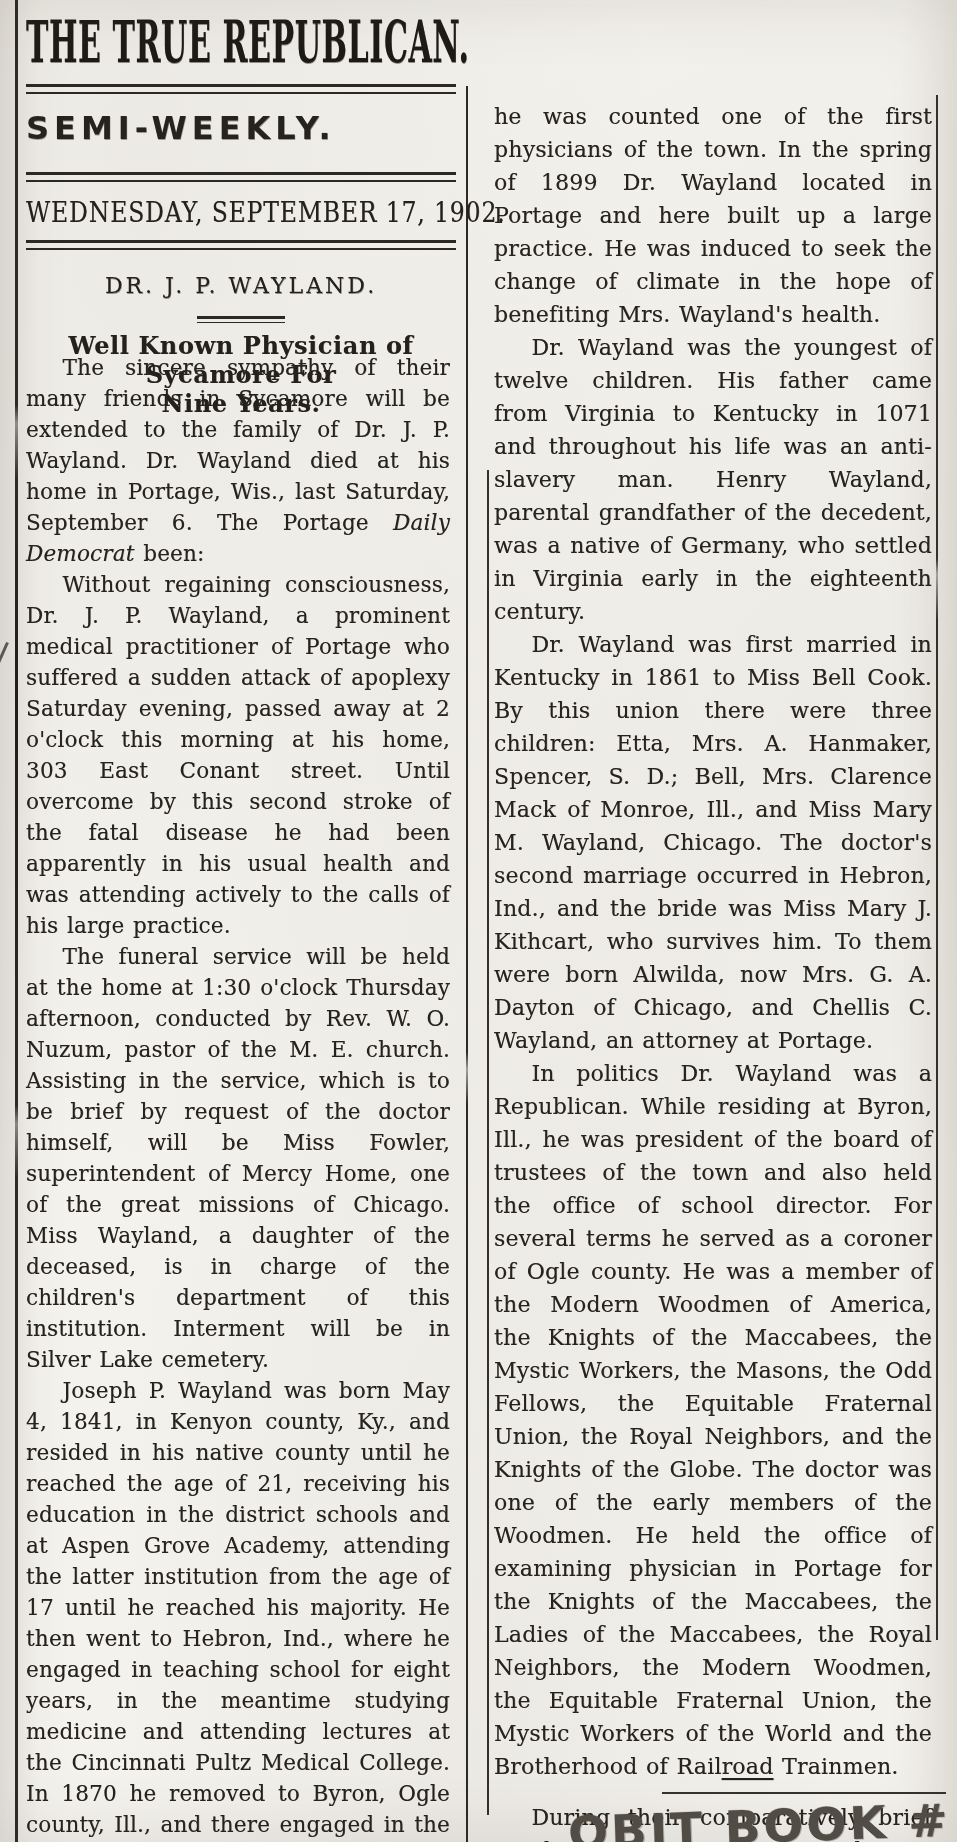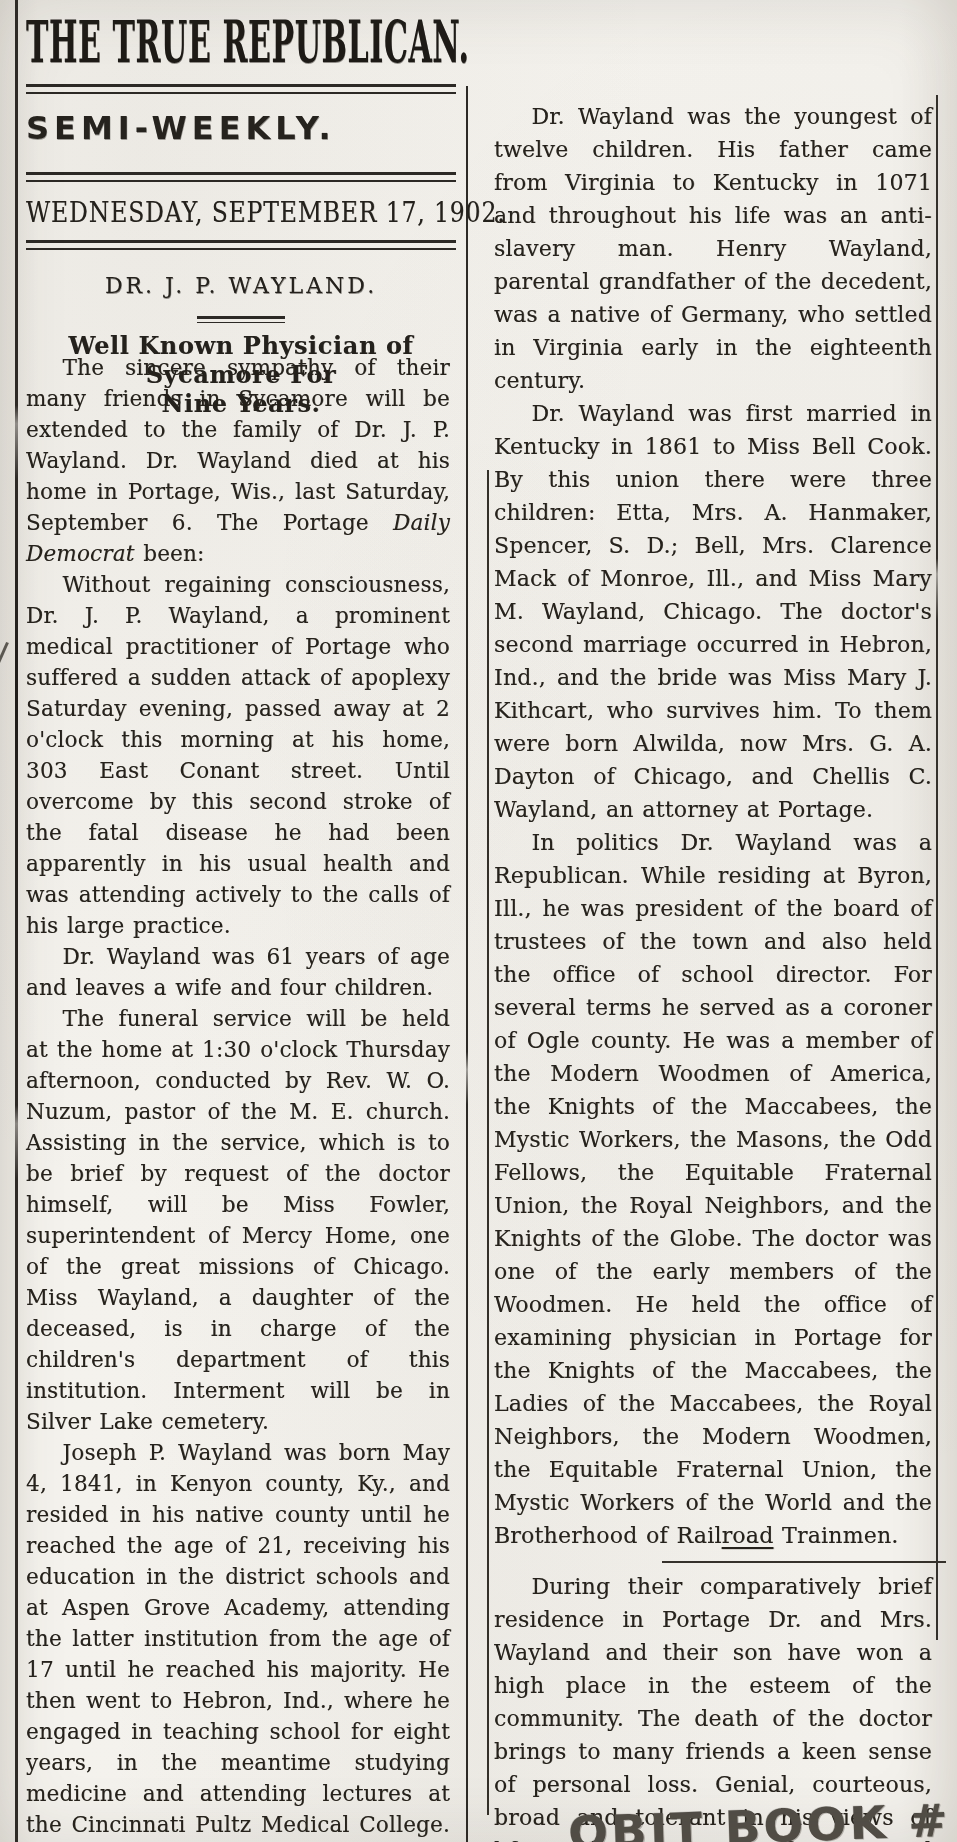--- a/index.html
+++ b/index.html
@@ -117,25 +117,25 @@
     <div class="dash-divider"></div>
     <div class="subhead">
       <span>Well Known Physician of Sycamore For</span><br>
       <span>Nine Years.</span>
     </div>
   </header>
 
   <div class="col-body left">
       <p class="body-p indent"><span>The sincere sympathy of their many friends in Sycamore will be extended to the family of Dr. J. P. Wayland. Dr. Wayland died at his home in Portage, Wis., last Saturday, September 6. The Portage </span><span class="em">Daily Democrat</span><span> been:</span></p>
       <p class="body-p indent"><span>Without regaining consciousness, Dr. J. P. Wayland, a prominent medical practitioner of Portage who suffered a sudden attack of apoplexy Saturday evening, passed away at 2 o'clock this morning at his home, 303 East Conant street. Until overcome by this second stroke of the fatal disease he had been apparently in his usual health and was attending actively to the calls of his large practice.</span></p>
-      <p class="body-p indent"><span>Dr. Wayland was 61 years of age and leaves a wife and four children.</span></p>
       <p class="body-p indent"><span>The funeral service will be held at the home at 1:30 o'clock Thursday afternoon, conducted by Rev. W. O. Nuzum, pastor of the M. E. church. Assisting in the service, which is to be brief by request of the doctor himself, will be Miss Fowler, superintendent of Mercy Home, one of the great missions of Chicago. Miss Wayland, a daughter of the deceased, is in charge of the children's department of this institution. Interment will be in Silver Lake cemetery.</span></p>
       <p class="body-p indent"><span>Joseph P. Wayland was born May 4, 1841, in Kenyon county, Ky., and resided in his native county until he reached the age of 21, receiving his education in the district schools and at Aspen Grove Academy, attending the latter institution from the age of 17 until he reached his majority. He then went to Hebron, Ind., where he engaged in teaching school for eight years, in the meantime studying medicine and attending lectures at the Cincinnati Pultz Medical College. In 1870 he removed to Byron, Ogle county, Ill., and there engaged in the practice of his profession. For twenty years he resided in Byron. In 1877-8 he was a student at Hahnemann Medical College, Chicago, from which institution he graduated in the latter year. His removal to Sycamore, Ill., occurred in 1890. There</span></p>
     </div>
   <div class="col-body right">
+      <p class="body-p"><span>he was counted one of the first physicians of the town. In the spring of 1899 Dr. Wayland located in Portage and here built up a large practice. He was induced to seek the change of climate in the hope of benefiting Mrs. Wayland's health.</span></p>
       <p class="body-p indent"><span>Dr. Wayland was the youngest of twelve children. His father came from Virginia to Kentucky in 1071 and throughout his life was an anti-slavery man. Henry Wayland, parental grandfather of the decedent, was a native of Germany, who settled in Virginia early in the eighteenth century.</span></p>
       <p class="body-p indent"><span>Dr. Wayland was first married in Kentucky in 1861 to Miss Bell Cook. By this union there were three children: Etta, Mrs. A. Hanmaker, Spencer, S. D.; Bell, Mrs. Clarence Mack of Monroe, Ill., and Miss Mary M. Wayland, Chicago. The doctor's second marriage occurred in Hebron, Ind., and the bride was Miss Mary J. Kithcart, who survives him. To them were born Alwilda, now Mrs. G. A. Dayton of Chicago, and Chellis C. Wayland, an attorney at Portage.</span></p>
       <p class="body-p indent"><span>In politics Dr. Wayland was a Republican. While residing at Byron, Ill., he was president of the board of trustees of the town and also held the office of school director. For several terms he served as a coroner of Ogle county. He was a member of the Modern Woodmen of America, the Knights of the Maccabees, the Mystic Workers, the Masons, the Odd Fellows, the Equitable Fraternal Union, the Royal Neighbors, and the Knights of the Globe. The doctor was one of the early members of the Woodmen. He held the office of examining physician in Portage for the Knights of the Maccabees, the Ladies of the Maccabees, the Royal Neighbors, the Modern Woodmen, the Equitable Fraternal Union, the Mystic Workers of the World and the Brotherhood of Rail</span><span class="ul">road</span><span> Trainmen.</span></p>
       <div class="partial-rule"></div>
       <p class="body-p indent"><span>During their comparatively brief residence in Portage Dr. and Mrs. Wayland and their son have won a high place in the esteem of the community. The death of the doctor brings to many friends a keen sense of personal loss. Genial, courteous, broad and tolerant in his views of life, able in his profession and exemplary in his private life, success followed as a matter of course.</span></p>
     </div>
 
   <div class="stamp">OBIT BOOK #</div>
 
 </div>

